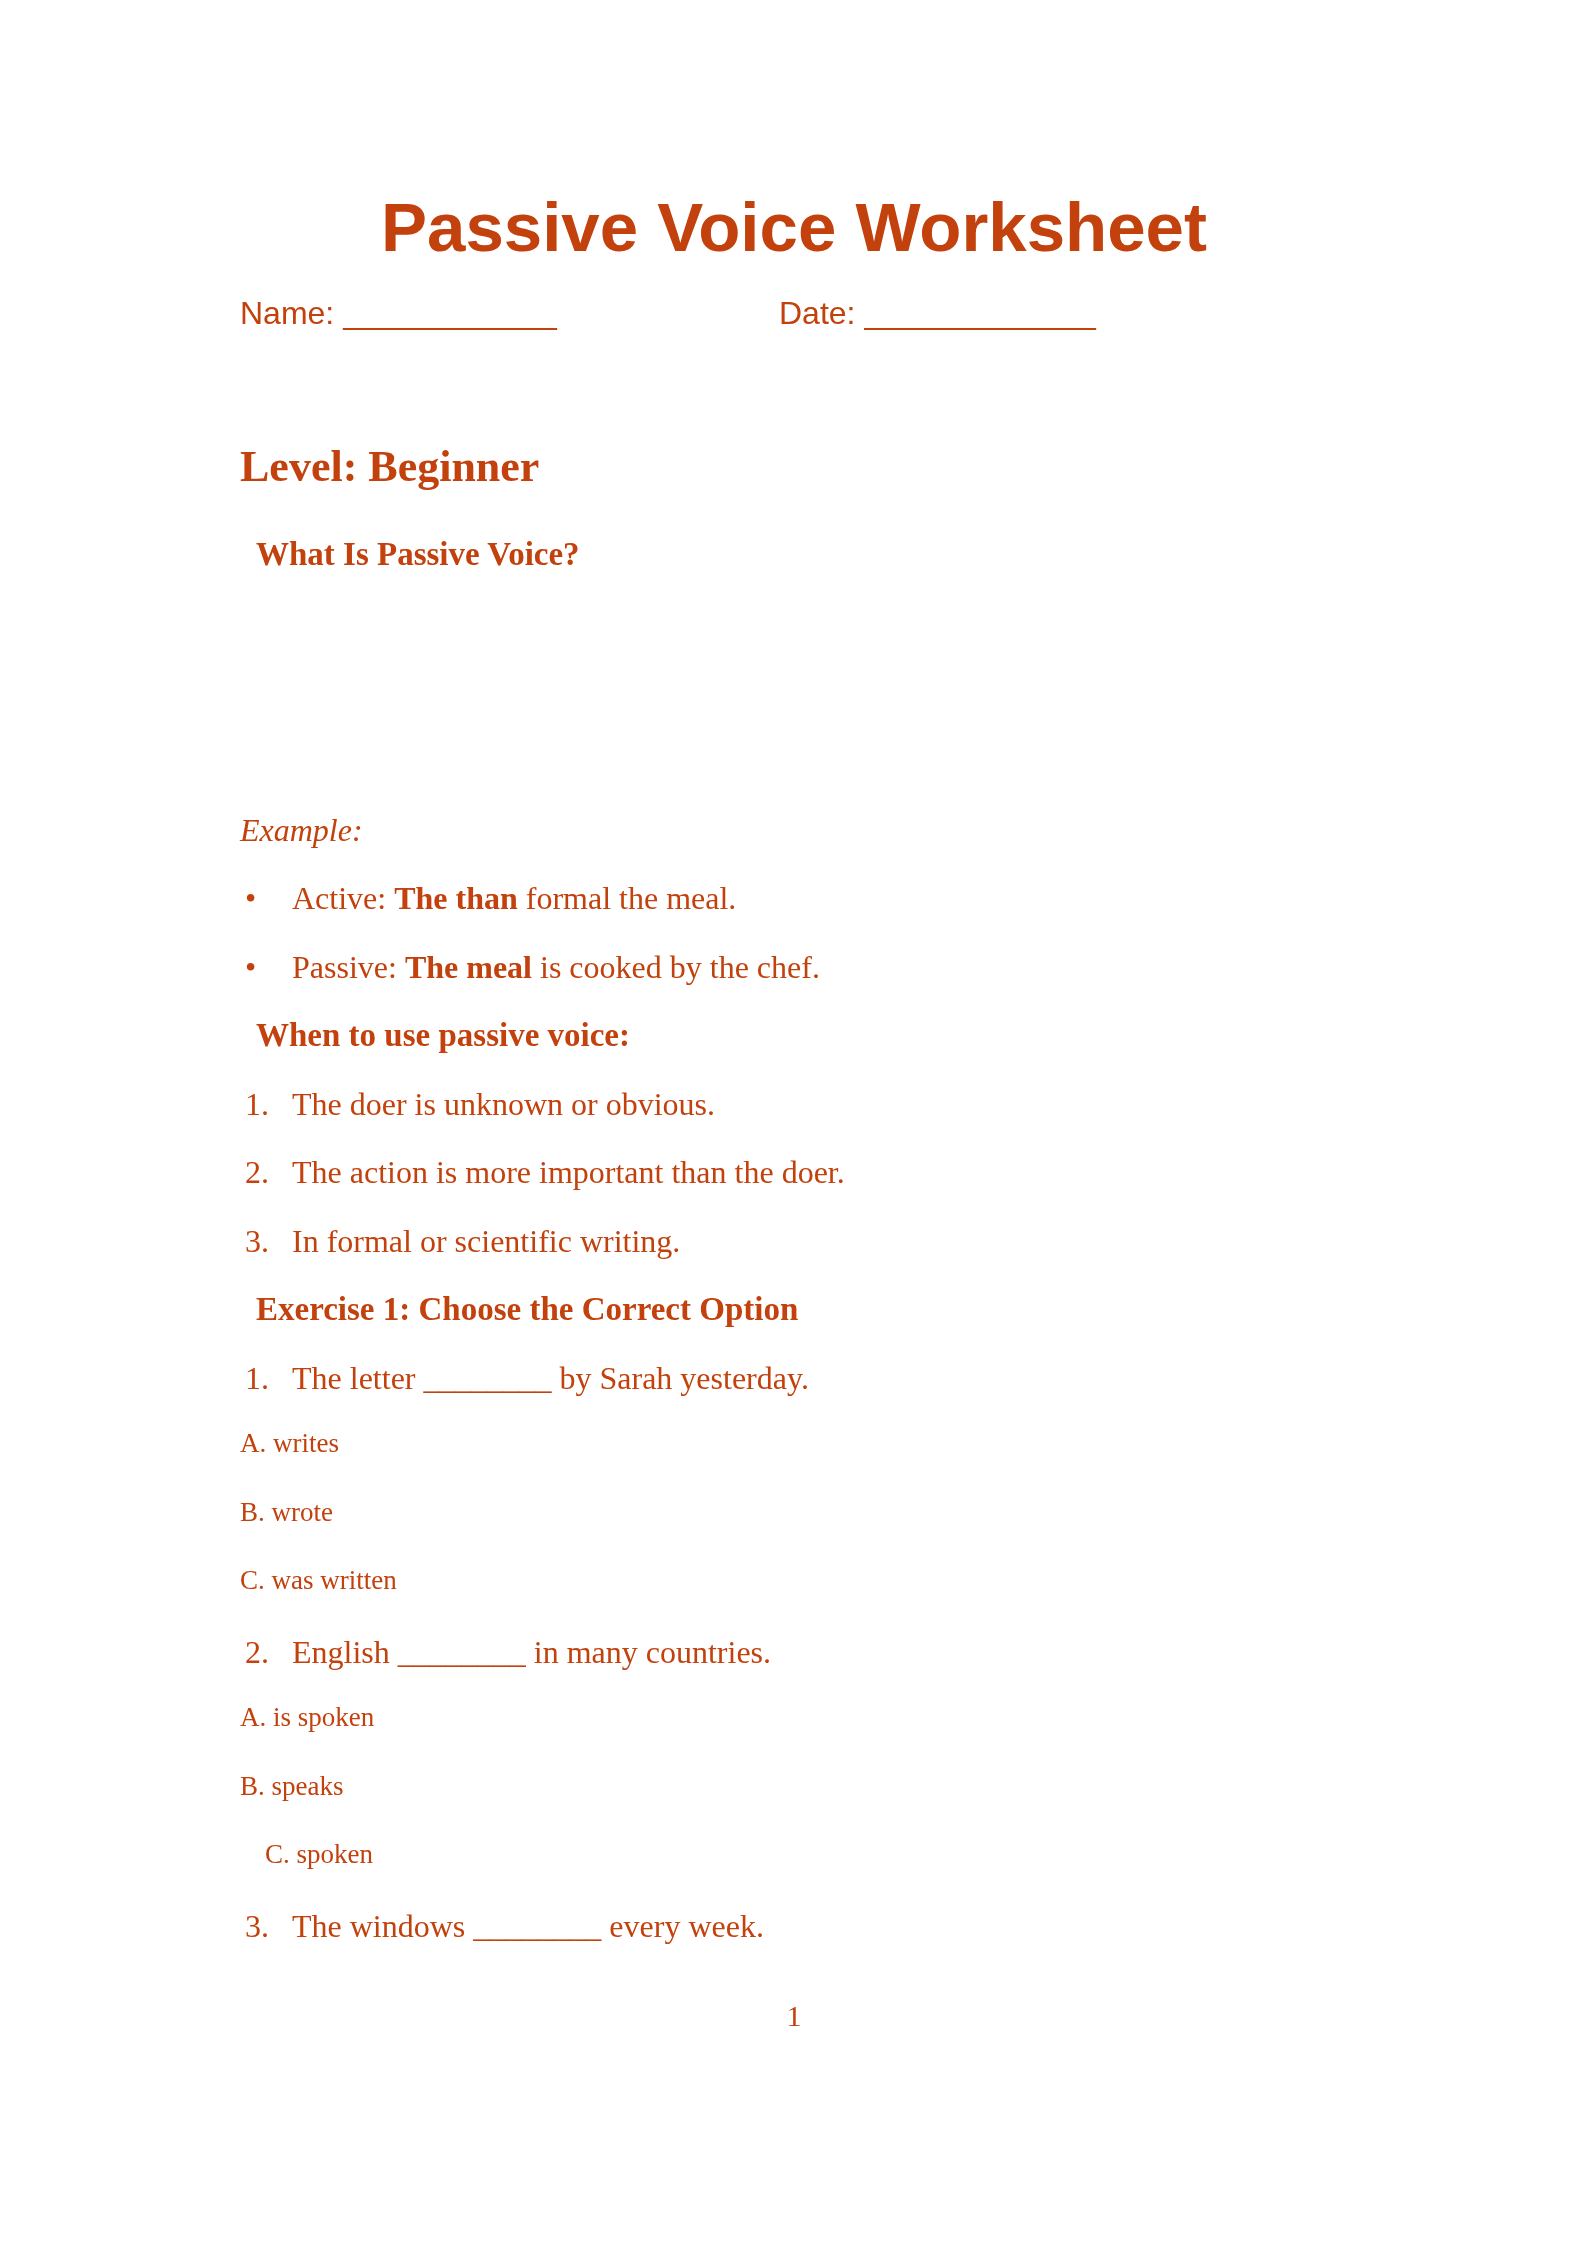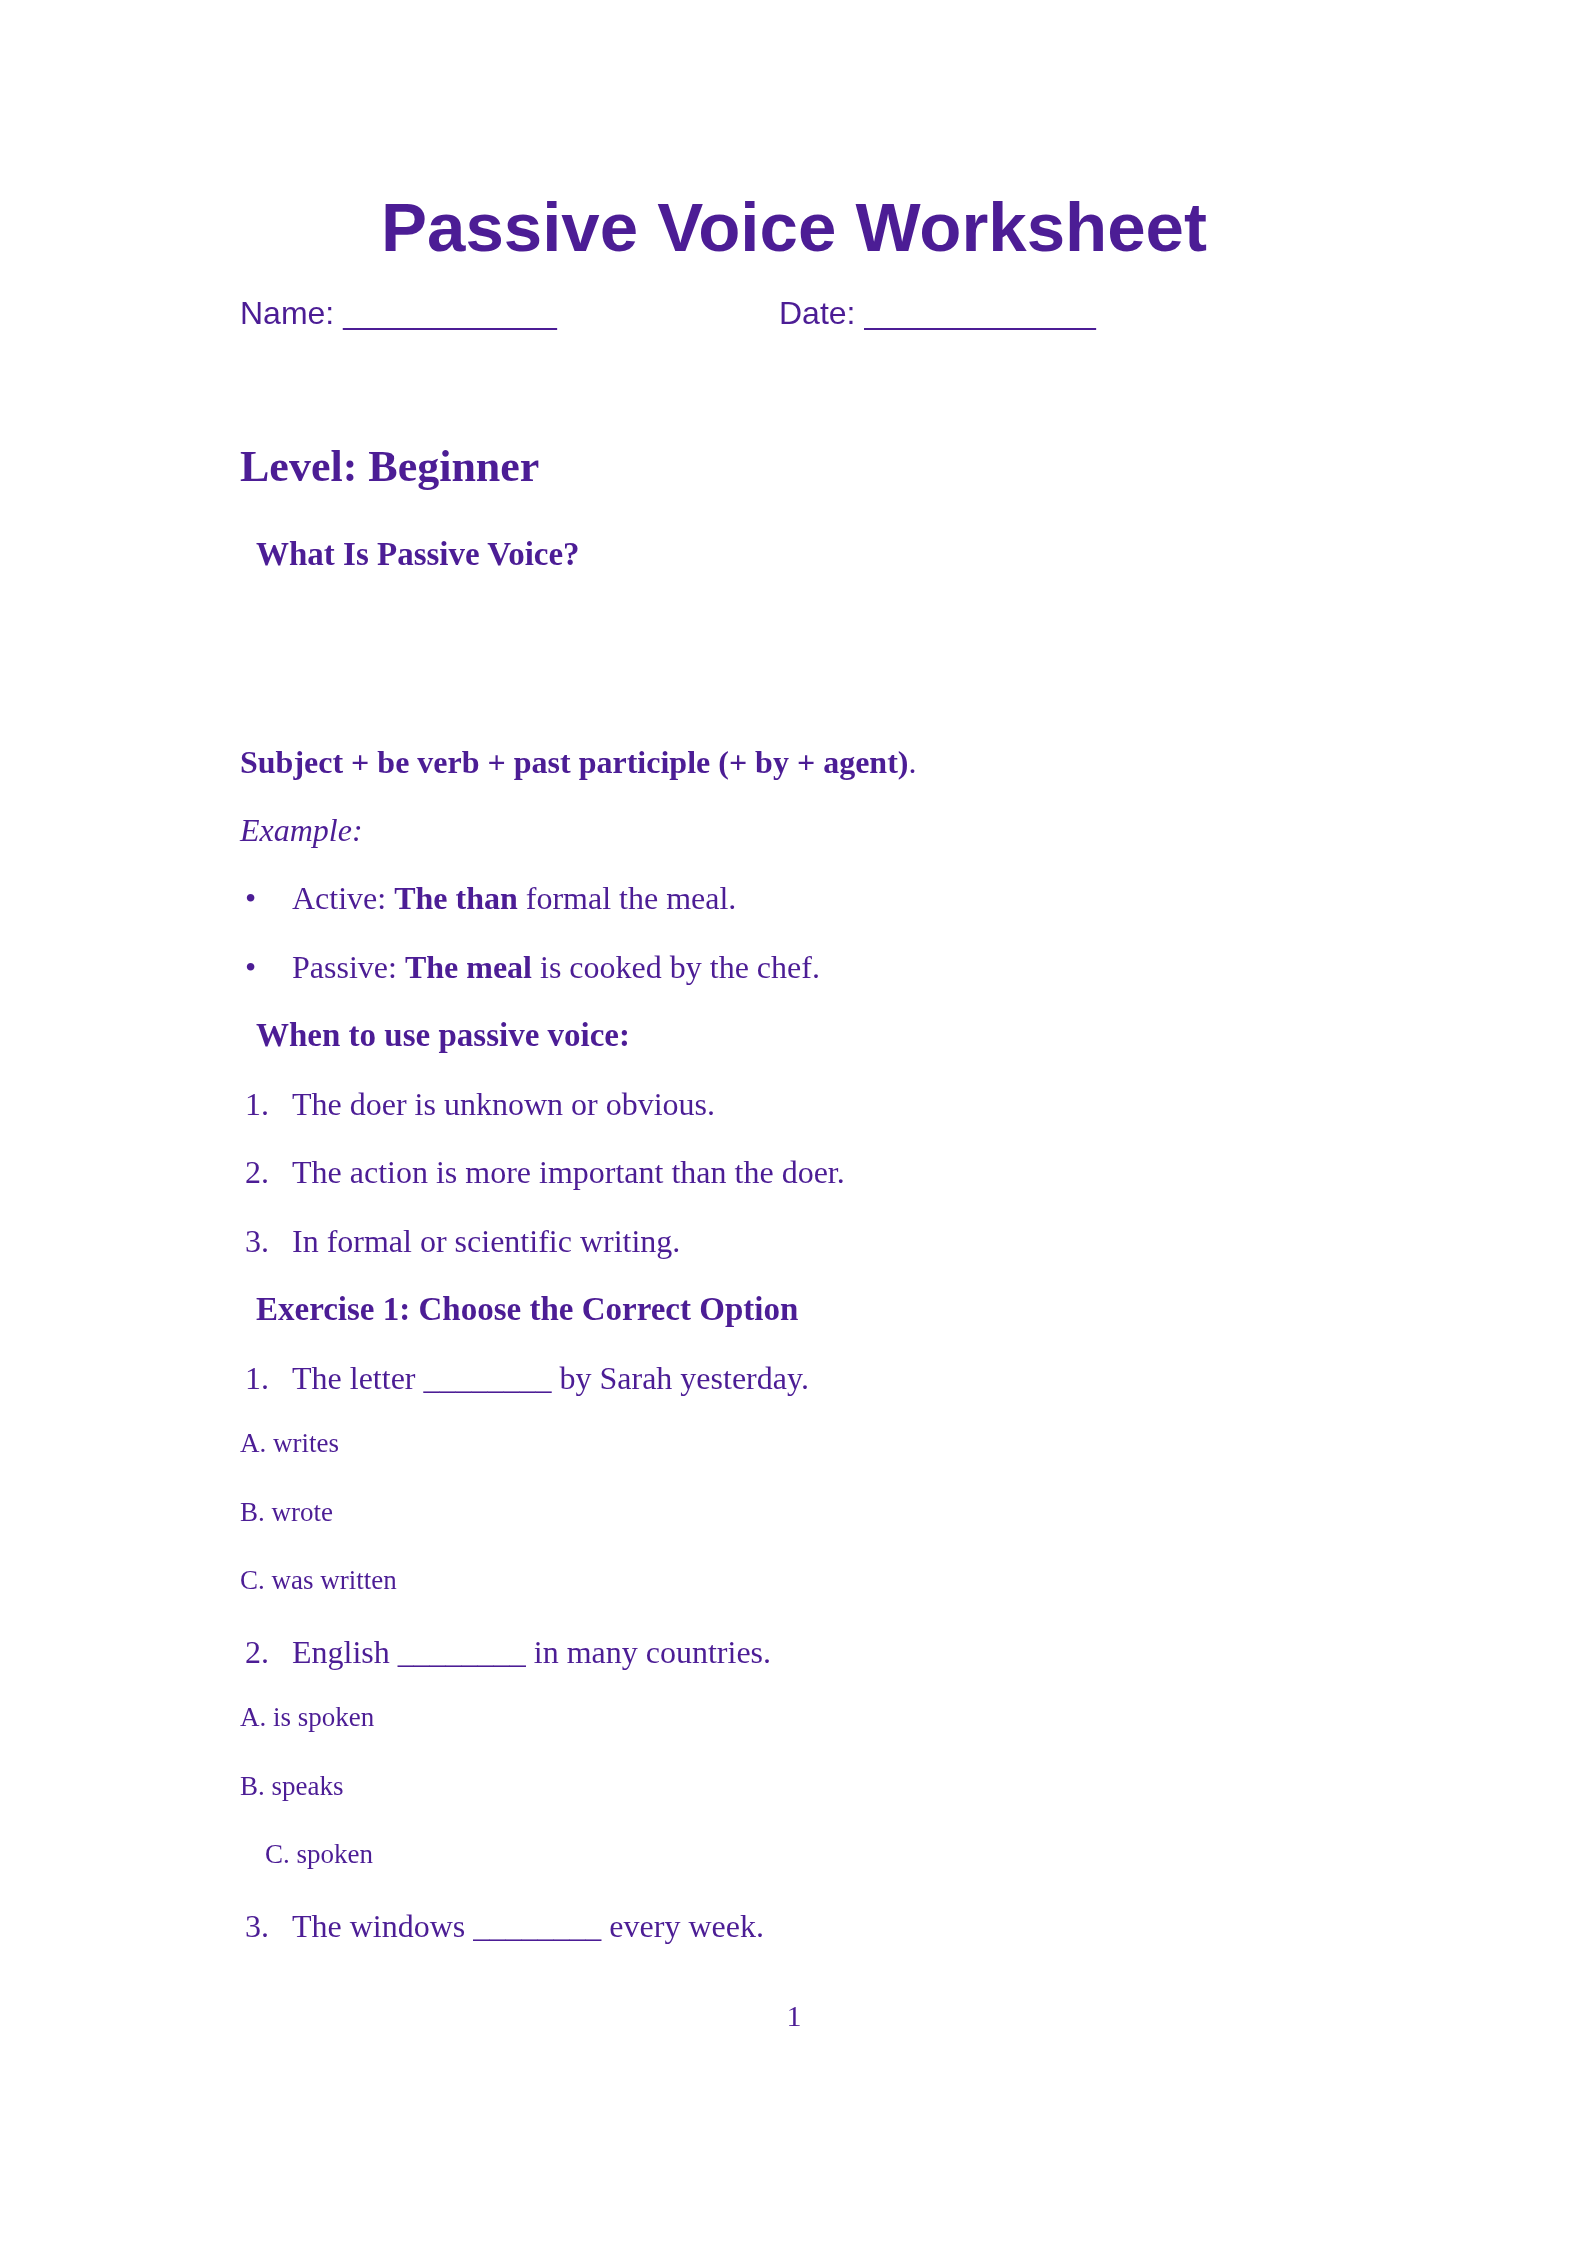--- a/index.html
+++ b/index.html
@@ -1,21 +1,21 @@
 <!DOCTYPE html>
 <html><head>
 <meta charset="utf-8">
 <style>
   html, body { margin: 0; padding: 0; background: #ffffff; }
   .page {
     position: relative;
     width: 1588px;
     height: 2245px;
     background: #ffffff;
-    color: #4c1d95;
+    color: #c2410c;
     font-family: "Liberation Serif", serif;
     overflow: hidden;
   }
   .abs { position: absolute; white-space: pre; }
 
   .title {
     left: 0; right: 0; top: 193px;
     text-align: center;
     font-family: "Liberation Sans", sans-serif;
     font-weight: bold;
@@ -77,21 +77,20 @@
 
   <div class="abs meta" style="left:240px;"><span>Name: </span><span>____________</span></div>
 
   <div class="abs meta" style="left:779px;"><span>Date: </span><span>_____________</span></div>
 
   <div class="abs h-level">Level: Beginner</div>
 
   <div class="abs h-sub" style="top:538px;">What Is Passive Voice?</div>
 
 
-  <div class="abs body-text formula"><span>Subject + be verb + past participle (+ by + agent)</span><span class="tail">.</span></div>
 
   <div class="abs body-text example">Example:</div>
 
   <div class="abs listline" style="top:882px;">
     <span class="marker bullet-glyph">•</span>
     <span class="txt"><span>Active: </span><span class="bold">The than</span><span> formal the meal.</span></span>
   </div>
 
   <div class="abs listline" style="top:951px;">
     <span class="marker bullet-glyph">•</span>

